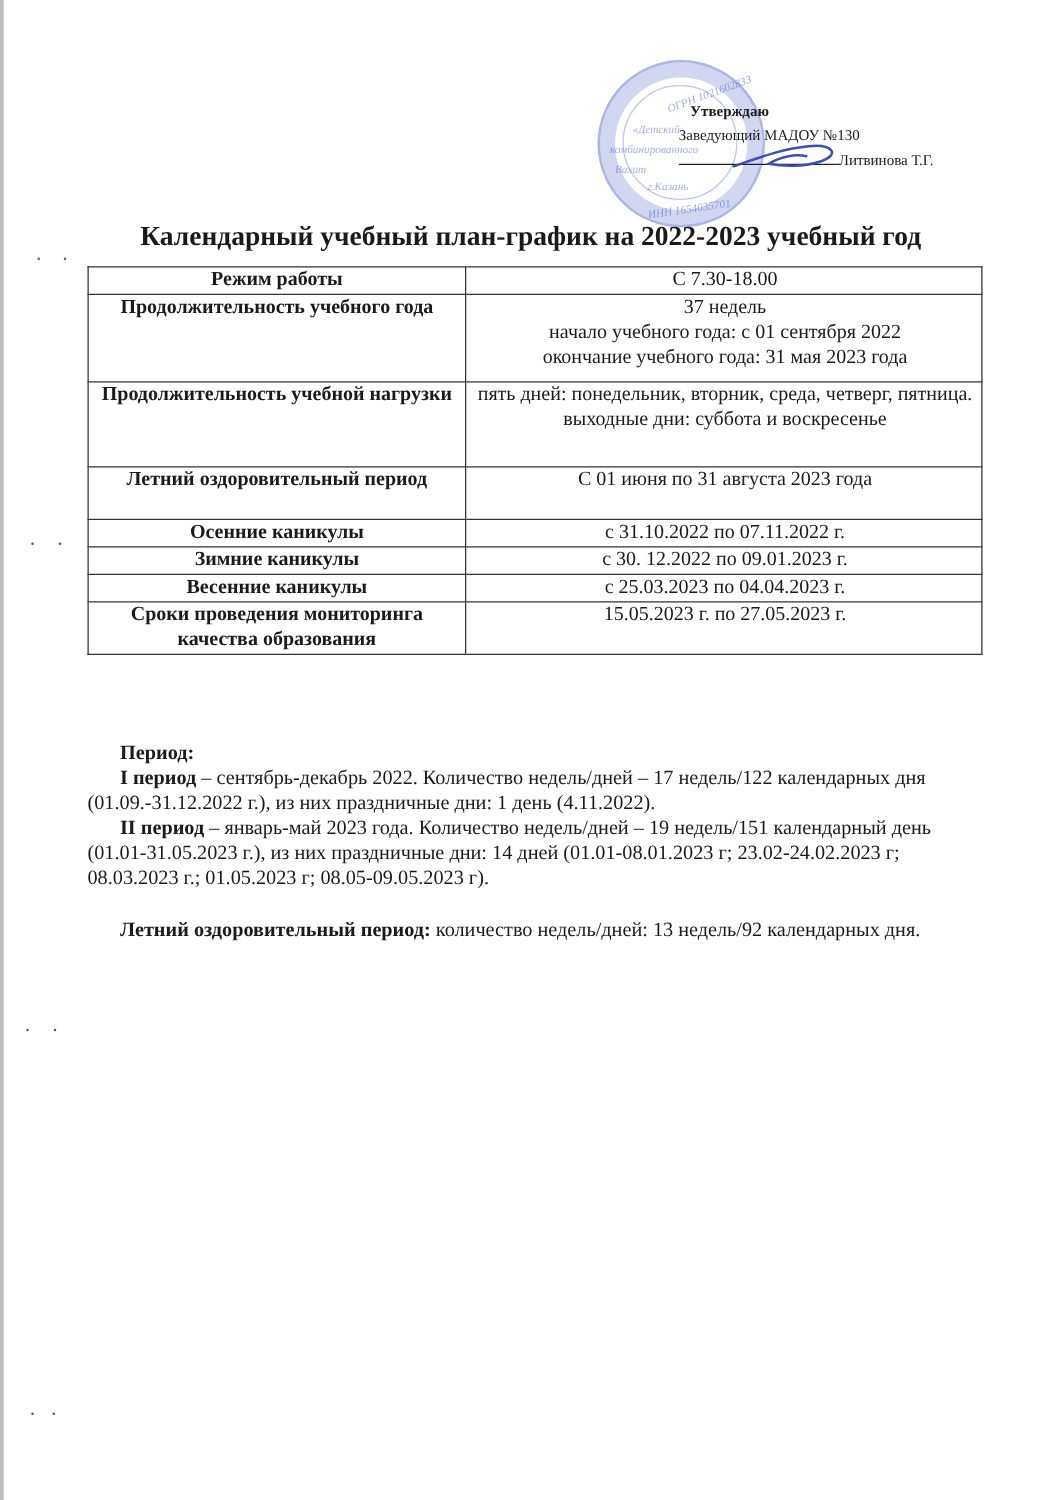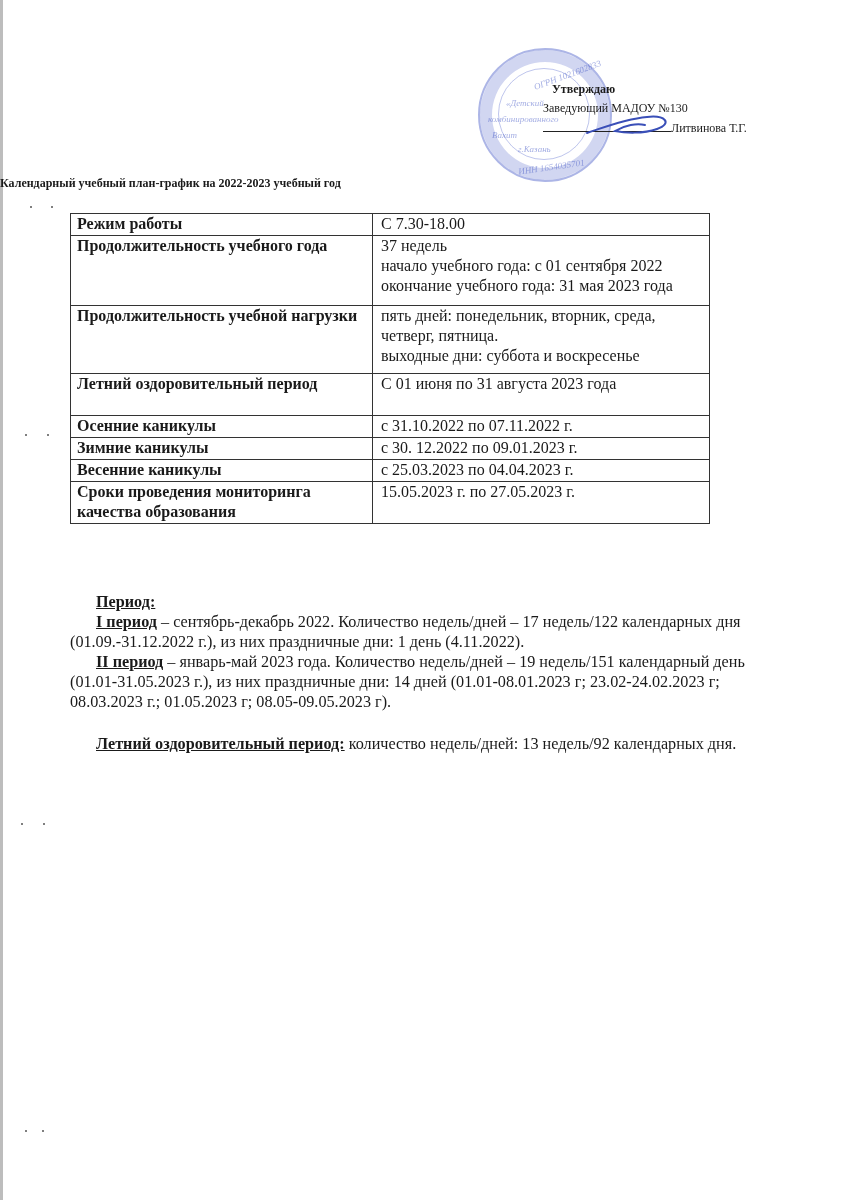--- a/index.html
+++ b/index.html
@@ -26,40 +26,40 @@
   }
   .signature { position: absolute; left: 585px; top: 113px; width: 90px; height: 24px; }
 
   
   .approve { position: absolute; left: 543px; top: 80px; font-size: 12px; line-height: 18.5px; }
   .approve .b { font-weight: bold; padding-left: 9px; }
   .approve .line { white-space: nowrap; }
   .underline-sig { display: inline-block; width: 128px; border-bottom: 1px solid #222; height: 14px; vertical-align: baseline; }
 
   .title {
-    position: absolute; left: 0; width: 849px; top: 176px; text-align: left;
-    font-weight: bold; font-size: 12px;
+    position: absolute; left: 0; width: 849px; top: 176px; text-align: center;
+    font-weight: bold; font-size: 22px;
   }
 
   table.plan {
-    position: absolute; left: 70px; top: 213px; width: 640px; border-collapse: collapse;
-    font-size: 16px; line-height: 20px;
+    position: absolute; left: 70px; top: 213px; width: 716px; border-collapse: collapse;
+    font-size: 16px; line-height: 20px; text-align: center;
   }
   table.plan td {
     border: 1.5px solid #333; vertical-align: top; padding: 0 6px 1px 6px;
   }
   table.plan td.k { width: 289px; font-weight: bold; }
   table.plan td.v { padding-left: 8px; }
 
   .body-text {
     position: absolute; left: 70px; top: 592px; width: 720px; font-size: 16.2px; line-height: 20px;
   }
   .body-text p { margin: 0; }
   .body-text .ind { text-indent: 26px; }
-  .body-text b { font-weight: bold; text-decoration: underline; }
+  .body-text b { font-weight: bold; }
   .gap { height: 22px; }
 </style>
 </head>
 <body>
 
 <div class="scan-edge"></div>
 <div class="dot" style="left:30px;top:206px"></div>
 <div class="dot" style="left:51px;top:206px"></div>
 <div class="dot" style="left:25px;top:434px"></div>
 <div class="dot" style="left:47px;top:434px"></div>

